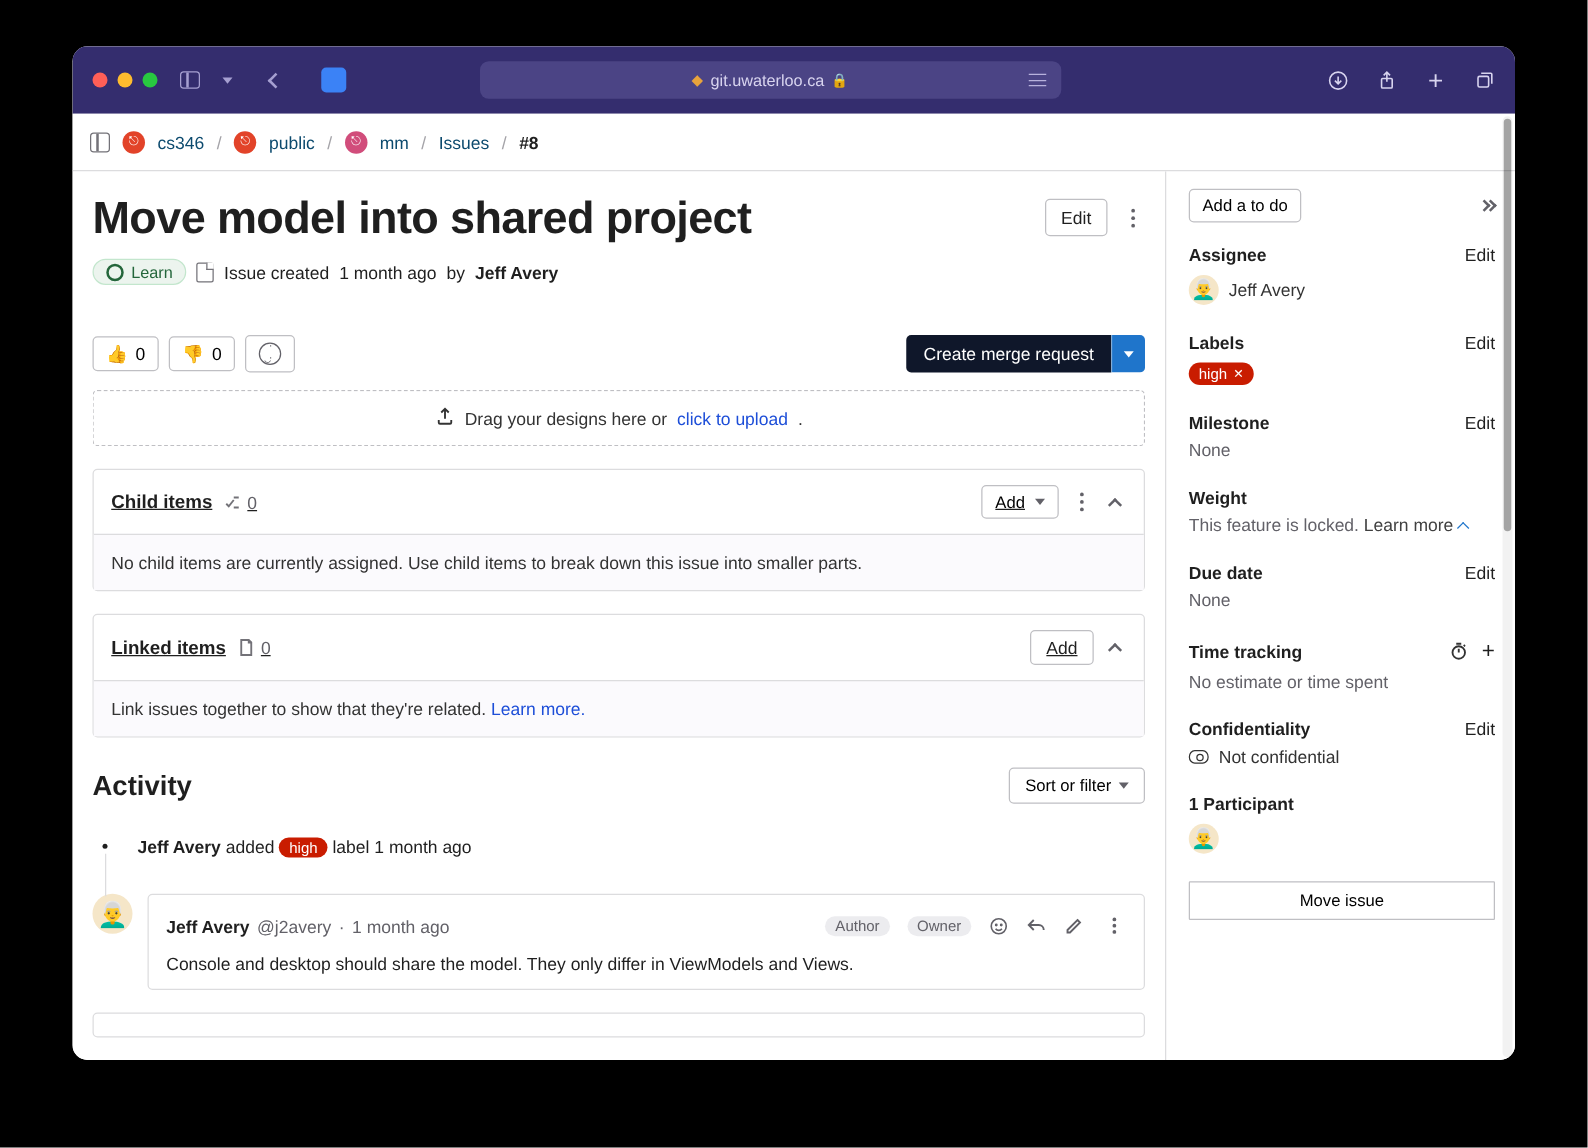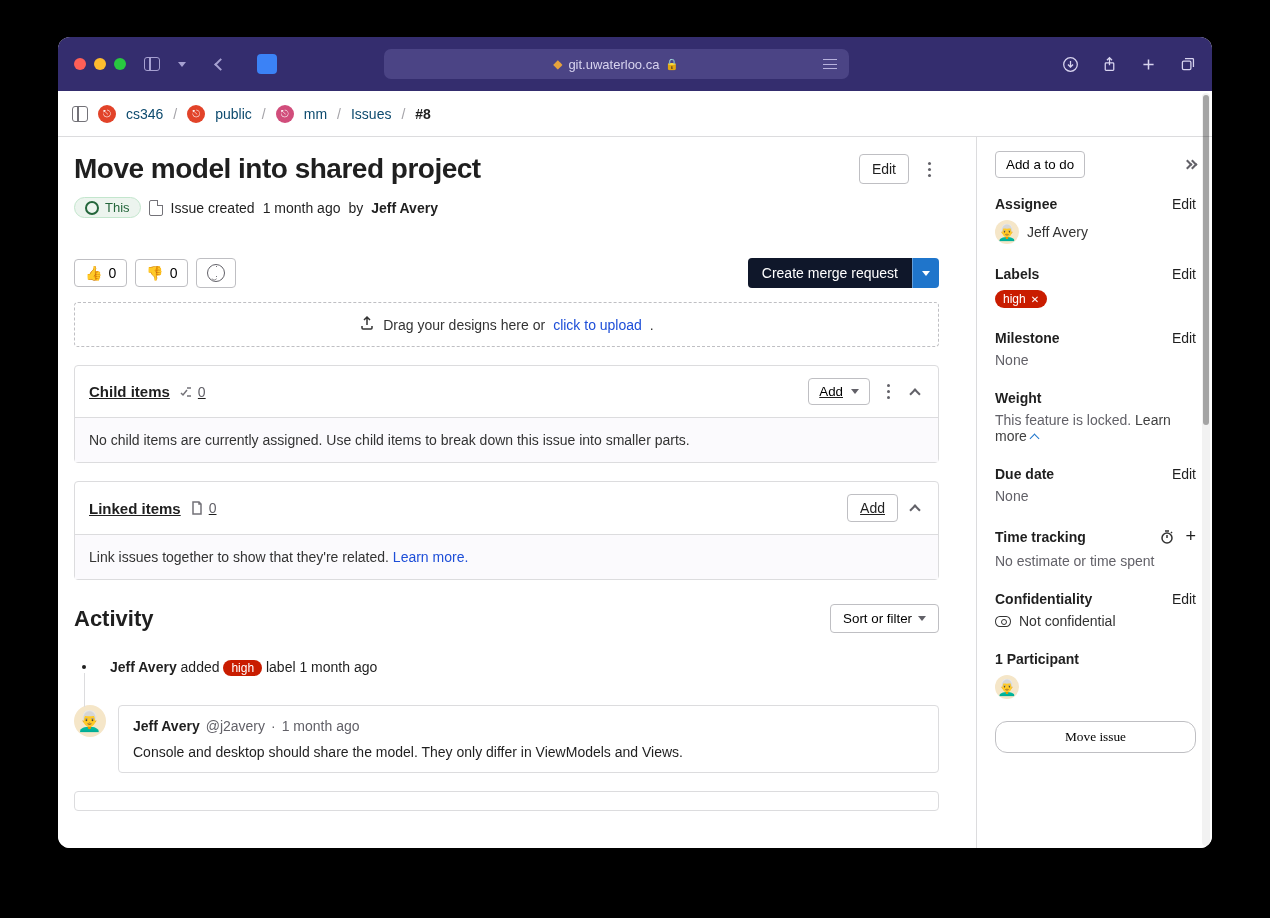--- a/index.html
+++ b/index.html
@@ -31,23 +31,23 @@
 .bc-panel { width:16px; height:16px; border:1.5px solid #737278; border-radius:3px; position:relative;}
 .bc-panel::before{ content:""; position:absolute; left:4px; top:0; bottom:0; width:1.5px; background:#737278;}
 .bc-ico { width:18px; height:18px; border-radius:50%; display:inline-flex; align-items:center; justify-content:center; font-size:10px; color:#fff; }
 .bc-red { background:#e24329; }
 .bc-pink { background:#d14d7b; }
 .bc-sep { color:#a4a3a8; }
 .bc-link { color:#0c4a6e; text-decoration:none; }
 .bc-cur { color:#1f1f1f; font-weight:600; }
 .split { flex:1; display:flex; overflow:hidden; }
 .main { flex:1; overflow-y:auto; padding: 16px; }
-.sidebar { width:236px; border-left:1px solid #dcdcde; padding: 14px 16px 16px 18px; overflow-y:auto;margin-left:21px; }
+.sidebar { width:280px; border-left:1px solid #dcdcde; padding: 14px 16px 16px 18px; overflow-y:auto; }
 .issue-head { display:flex; align-items:center; gap:10px; }
-.issue-title { font-size:28px; font-weight:700; letter-spacing:-.5px; flex:1; }
+.issue-title { font-size:36px; font-weight:700; letter-spacing:-.5px; flex:1; }
 .btn { border:1px solid #bfbfc3; background:#fff; border-radius:4px; padding:6px 12px; font-size:14px; cursor:pointer; color:#1f1f1f; }
 .kebab { width:20px; display:flex; flex-direction:column; gap:3px; align-items:center; cursor:pointer; padding:6px 2px; }
 .kebab span { width:3px; height:3px; background:#626168; border-radius:50%; }
 .meta-row { display:flex; align-items:center; gap:8px; margin-top:12px; font-size:14px; }
 .badge-open { display:inline-flex; align-items:center; gap:6px; background:#ecf4ee; border:1px solid #c3e6cd; color:#24663b; padding:2px 10px; border-radius:12px; font-size:13px; }
 .badge-open::before { content:""; width:10px; height:10px; border:2px solid #24663b; border-radius:50%; }
 .doc-ico { width:14px; height:16px; border:1.5px solid #737278; border-radius:2px; position:relative; }
 .doc-ico::after { content:""; position:absolute; right:-1px; top:-1px; width:5px; height:5px; background:#fff; border-left:1.5px solid #737278; border-bottom:1.5px solid #737278; }
 .reactions { display:flex; gap:8px; margin-top:40px; align-items:center; }
 .react-btn { border:1px solid #bfbfc3; border-radius:4px; padding:5px 10px; display:flex; align-items:center; gap:6px; font-size:14px; background:#fff; cursor:pointer; }
@@ -104,21 +104,21 @@
 .label-chip-x { background:#c91c00; color:#fff; padding:2px 8px; border-radius:10px; font-size:12px; display:inline-flex; align-items:center; gap:5px; }
 .label-chip-x::after { content:"✕"; font-size:10px; cursor:pointer; }
 .sb-muted { color:#626168; margin-top:6px; }
 .learn { color:#404040; cursor:pointer; }
 .chev-up-sm { width:7px; height:7px; border-left:1.5px solid #1f75cb; border-top:1.5px solid #1f75cb; transform:rotate(45deg); display:inline-block; margin-left:4px; margin-bottom:-1px;}
 .tt-head { display:flex; align-items:center; gap:10px; }
 .tt-head svg { width:16px; height:16px; }
 .plus { font-size:18px; font-weight:400; cursor:pointer; }
 .eye { width:16px; height:11px; border:1.5px solid #333; border-radius:60% / 100%; position:relative; }
 .eye::after{ content:""; position:absolute; left:5px; top:2px; width:4px; height:4px; border:1.5px solid #333; border-radius:50%;}
-.move-btn { width:100%; border:1px solid #bfbfc3; border-radius:12px; padding:7px; background:#fff; text-align:center; cursor:pointer;font-family:Liberation Serif, serif; }
+.move-btn { width:100%; border:1px solid #bfbfc3; border-radius:1px; padding:7px; background:#fff; text-align:center; cursor:pointer; }
 .editor-stub { margin-top:18px; border:1px solid #dcdcde; border-radius:4px; height:20px; }
 </style>
 </head>
 <body>
 
 <div class="window">
   <div class="titlebar">
     <div class="traffic">
       <div class="dot red"></div>
       <div class="dot yellow"></div>
@@ -179,21 +179,21 @@
           <h1 class="issue-title">Move model into shared project</h1>
           <button class="btn">Edit</button>
           <div class="kebab">
               <span></span>
               <span></span>
               <span></span>
             </div>
         </div>
 
         <div class="meta-row">
-          <span class="badge-open">This</span>
+          <span class="badge-open">Learn</span>
           <span class="doc-ico"></span>
           <span>Issue created</span>
           <span>1 month ago</span>
           <span>by</span>
           <strong>Jeff Avery</strong>
         </div>
 
         <div class="reactions">
           <button class="react-btn">
               <span>👍</span>
@@ -284,20 +284,41 @@
         </div>
 
         <div class="comment">
           <div class="avatar">👨‍🦳</div>
           <div class="comment-box">
             <div class="comment-head">
               <strong>Jeff Avery</strong>
               <span style="color:#626168">@j2avery</span>
               <span style="color:#626168">·</span>
               <span style="color:#626168">1 month ago</span>
+              <div class="comment-icons">
+                <span class="role-chip">Author</span>
+                <span class="role-chip">Owner</span>
+                <svg viewBox="0 0 16 16" fill="none" stroke="#626168" stroke-width="1.3">
+                    <circle cx="8" cy="8" r="6"></circle>
+                    <circle cx="6" cy="7" r=".5" fill="#626168"></circle>
+                    <circle cx="10" cy="7" r=".5" fill="#626168"></circle>
+                    <path d="M5.5 10a3 3 0 005 0"></path>
+                  </svg>
+                <svg viewBox="0 0 16 16" fill="none" stroke="#626168" stroke-width="1.5">
+                    <path d="M6 3L2 7l4 4M2 7h8a4 4 0 014 4"></path>
+                  </svg>
+                <svg viewBox="0 0 16 16" fill="none" stroke="#626168" stroke-width="1.5">
+                    <path d="M11 3l2 2-8 8H3v-2z"></path>
+                  </svg>
+                <div class="kebab" style="gap:2px">
+                    <span></span>
+                    <span></span>
+                    <span></span>
+                  </div>
+              </div>
             </div>
             <div class="comment-body">Console and desktop should share the model. They only differ in ViewModels and Views.</div>
           </div>
         </div>
 
         <div class="editor-stub"></div>
 
       </div>
 
       <div class="sidebar">

